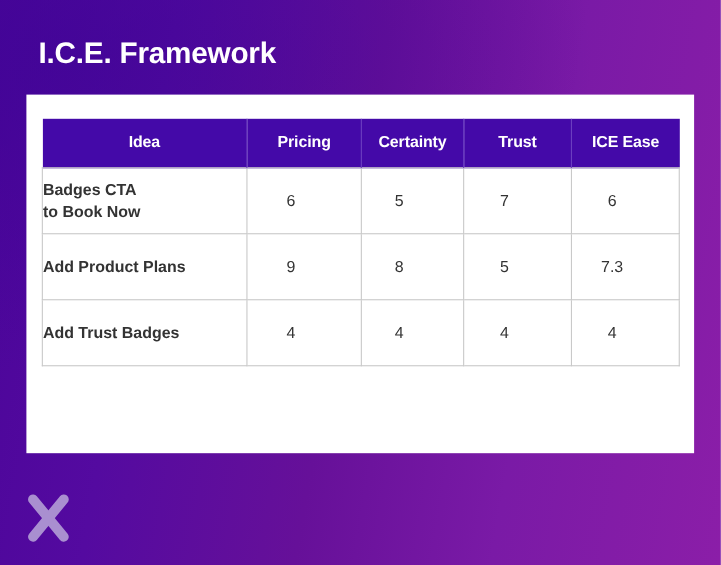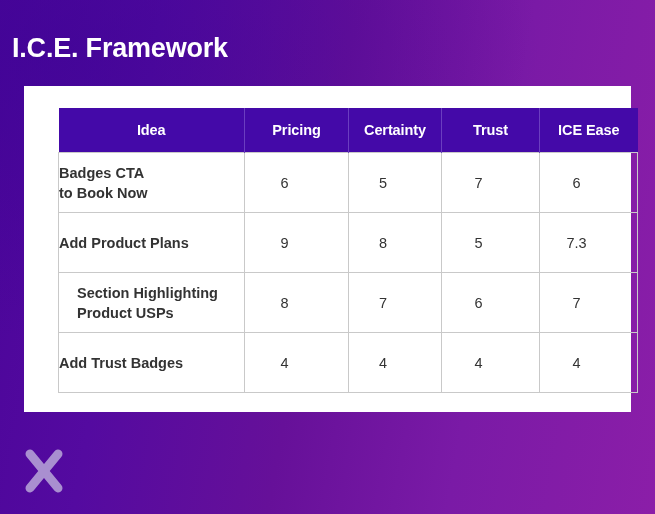--- a/index.html
+++ b/index.html
@@ -22,21 +22,21 @@
   }
   #slide::after {
     content: "";
     position: absolute;
     inset: 0;
     background: radial-gradient(ellipse 120% 90% at 8% 10%, rgba(62,4,150,0.65) 0%, rgba(62,4,150,0) 62%);
     pointer-events: none;
   }
   .title {
     position: absolute;
-    left: 12px;
+    left: 35px;
     top: 33px;
     font-size: 27px;
     font-weight: bold;
     color: #ffffff;
     letter-spacing: -0.2px;
     z-index: 3;
     white-space: nowrap;
   }
   .card {
     position: absolute;
@@ -47,21 +47,20 @@
     background: #ffffff;
     z-index: 3;
   }
   table.ice {
     position: absolute;
     left: 14px;
     top: 22px;
     width: 579px;
     border-collapse: collapse;
     table-layout: fixed;
-    margin-left: 20px;
   }
   table.ice thead th {
     background: #4409a8;
     color: #ffffff;
     font-size: 14.5px;
     font-weight: bold;
     height: 44px;
     text-align: center;
     border-right: 1px solid #6b3ec0;
     padding: 0;
@@ -170,38 +169,20 @@
               <span class="numwrap">8</span>
             </td>
           <td class="num-cell">
               <span class="numwrap">5</span>
             </td>
           <td class="num-cell">
               <span class="numwrap">7.3</span>
             </td>
         </tr>
         <tr>
-          <td class="idea-cell indented">
-            <span>Section Highlighting</span><br>
-            <span>Product USPs</span>
-          </td>
-          <td class="num-cell">
-              <span class="numwrap">8</span>
-            </td>
-          <td class="num-cell">
-              <span class="numwrap">7</span>
-            </td>
-          <td class="num-cell">
-              <span class="numwrap">6</span>
-            </td>
-          <td class="num-cell">
-              <span class="numwrap">7</span>
-            </td>
-        </tr>
-        <tr>
           <td class="idea-cell">
             <span>Add Trust Badges</span>
           </td>
           <td class="num-cell">
               <span class="numwrap">4</span>
             </td>
           <td class="num-cell">
               <span class="numwrap">4</span>
             </td>
           <td class="num-cell">

